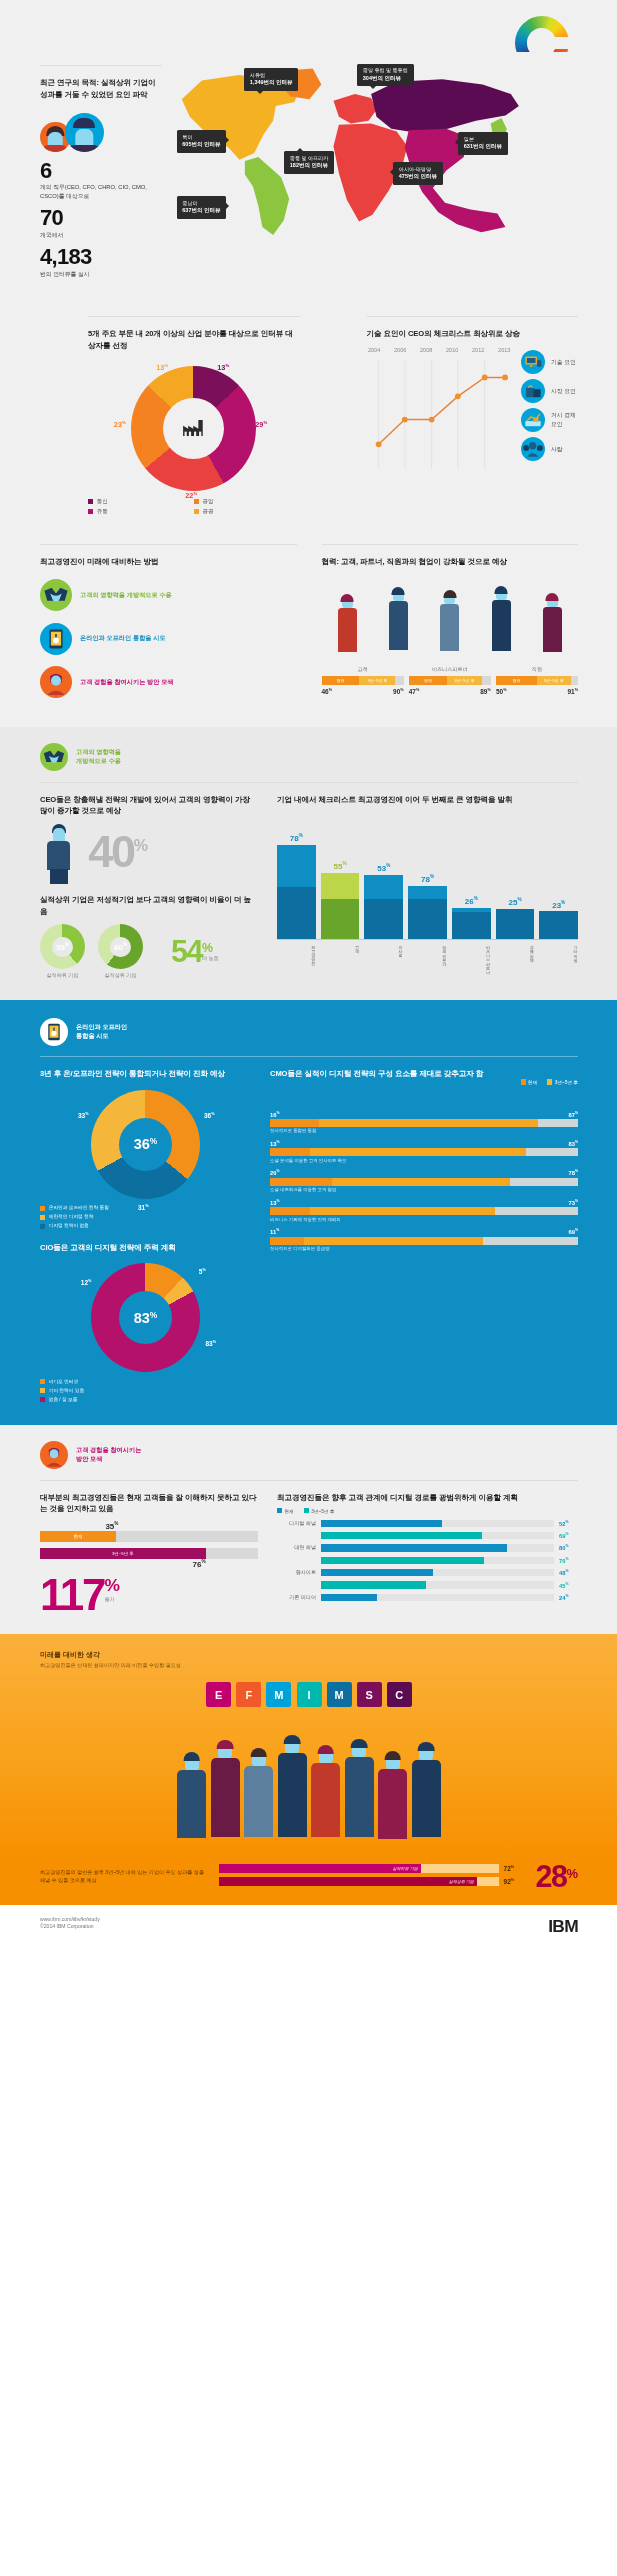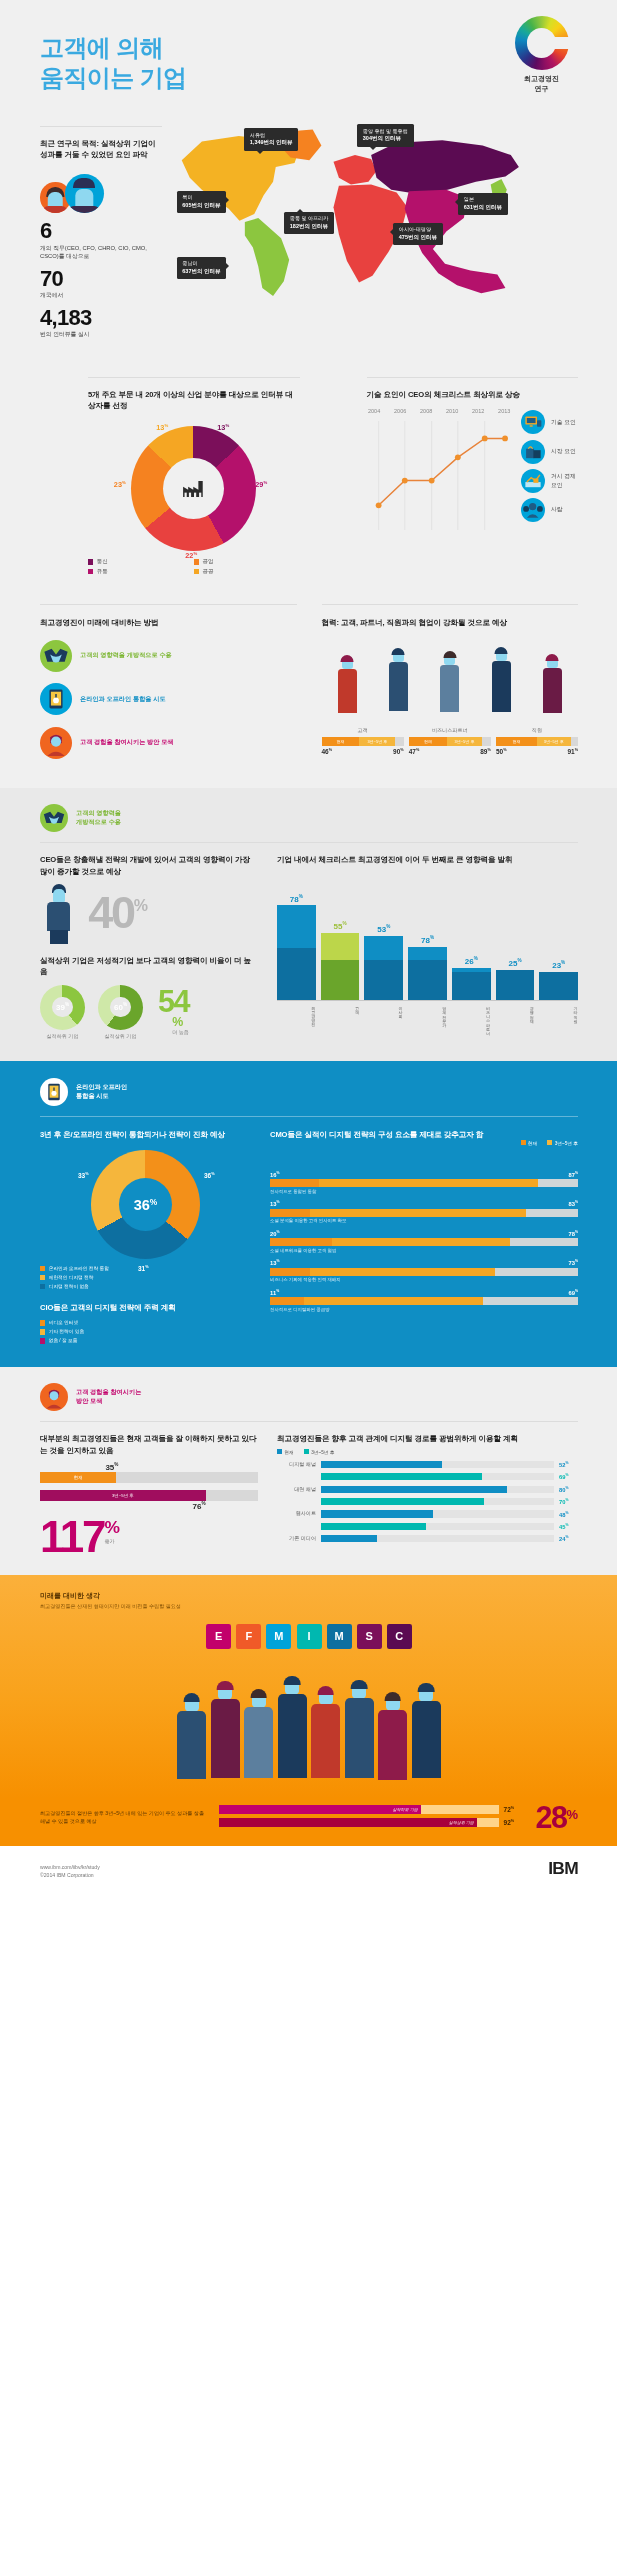--- a/index.html
+++ b/index.html
@@ -191,33 +191,29 @@
   .s9{background:#f79000;padding:5.8px 40px 14.5px;display:flex;align-items:center;gap:11.6px;}
   .s9 .txt{width:167px;flex:0 0 167px;font-size:5.1px;color:#5a3500;line-height:1.5;}
   .s9 .bars2{flex:1;}
   .s9 .r{display:flex;align-items:center;gap:4.4px;margin-bottom:3.6px;}
   .s9 .tr{flex:1;height:9.4px;background:#ffd48a;position:relative;}
   .s9 .tr .f{height:9.4px;position:absolute;left:0;top:0;display:flex;align-items:center;justify-content:flex-end;padding-right:2.9px;color:#fff;font-size:4px;}
   .s9 .vv{font-size:6.5px;font-weight:bold;color:#3a1f00;width:20.4px;}
   .big28{font-size:30.5px;font-weight:bold;color:#a8003c;line-height:.9;letter-spacing:-1.5px;}
 
   
-  .s10{background:#ffffff;padding:11.6px 40px 16px;display:flex;justify-content:space-between;align-items:flex-end;}
+  .s10{background:#ffffff;padding:11.6px 40px 16px;display:flex;justify-content:space-between;align-items:flex-start;}
   .ibm{font-size:17.4px;font-weight:bold;letter-spacing:-0.7px;color:#1f1f1f;font-family:"Liberation Sans",sans-serif;}
 </style>
 </head>
 <body>
 
 <div class="page">
 
   <section class="sec s1">
-    <h1>
-      <span>고객에 의해</span><br>
-      <span>움직이는 기업</span>
-    </h1>
     <div class="cmark">
       <div class="cring"></div>
       <div class="clbl">
         <span>최고경영진</span><br>
         <span>연구</span>
       </div>
     </div>
   </section>
 
   <section class="sec s2">
@@ -569,21 +565,21 @@
               <span class="v" style="color:#fff;"><span>39</span><span class="sup">%</span></span>
             </div>
             <div class="tiny" style="margin-top:2.9px;">실적하위 기업</div>
           </div>
           <div style="text-align:center;">
             <div class="td" style="background:conic-gradient(#6aa52b 0 60%,#cfe8a8 60% 100%);">
               <span class="v" style="color:#fff;"><span>60</span><span class="sup">%</span></span>
             </div>
             <div class="tiny" style="margin-top:2.9px;">실적상위 기업</div>
           </div>
-          <div style="display:flex;align-items:flex-end;margin-left:2px;flex-direction:column;">
+          <div style="display:flex;align-items:center;margin-left:15px;">
             <div class="big54">54</div>
             <div>
               <div style="font-size:12.4px;font-weight:bold;color:#8cc63f;">%</div>
               <div class="tiny">더 높음</div>
             </div>
           </div>
         </div>
       </div>
 
       <div class="rcol">
@@ -668,20 +664,28 @@
               <i class="sw" style="background:#f5b63c"></i>
               <span>제한적인 디지털 전략</span>
             </div>
           <div class="li">
               <i class="sw" style="background:#0d6fa0"></i>
               <span>디지털 전략이 없음</span>
             </div>
         </div>
 
         <div class="ttl w" style="margin-top:11.6px;">CIO들은 고객의 디지털 전략에 주력 계획</div>
+        <div class="d6wrap">
+          <div class="d6" style="background:conic-gradient(#f39019 0 12%,#f5b63c 12% 17%,#b4116b 17% 100%);">
+            <span class="ctr"><span>83</span><span class="sup">%</span></span>
+          </div>
+          <div class="d6lbl" style="left:-10.2px;top:16px;"><span>12</span><span class="sup">%</span></div>
+          <div class="d6lbl" style="right:-5.8px;top:4.4px;"><span>5</span><span class="sup">%</span></div>
+          <div class="d6lbl" style="right:-16px;bottom:25px;"><span>83</span><span class="sup">%</span></div>
+        </div>
         <div class="leg6">
           <div class="li">
               <i class="sw" style="background:#f39019"></i>
               <span>비디오 인터넷</span>
             </div>
           <div class="li">
               <i class="sw" style="background:#f5b63c"></i>
               <span>기타 전략이 있음</span>
             </div>
           <div class="li">

